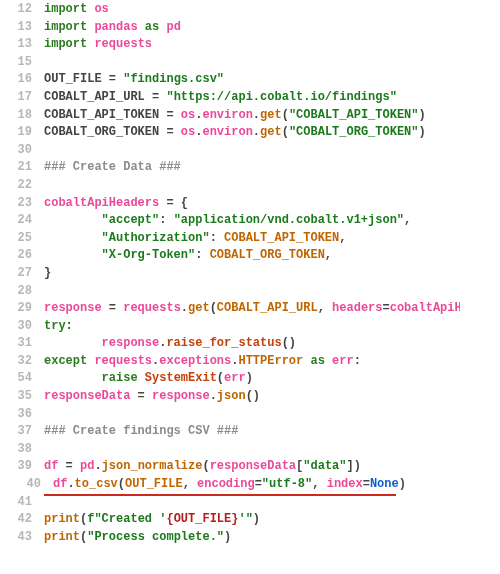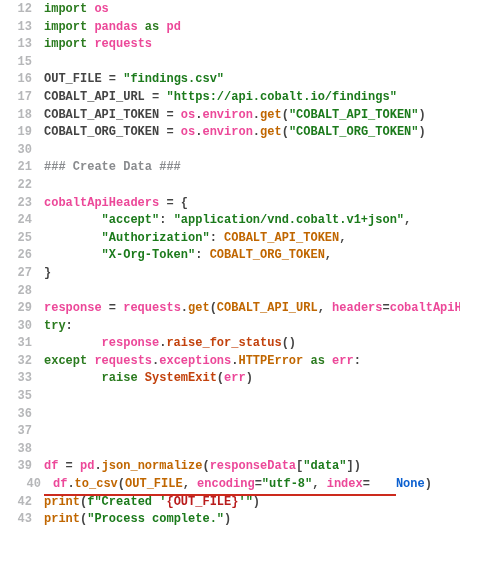--- a/index.html
+++ b/index.html
@@ -36,21 +36,21 @@
     flex: 1 1 auto;
   }
   .tok-kw  { color: #2b7b1f; }   
   .tok-mod { color: #ec4899; }      
   .tok-str { color: #1b7a1b; }   
   .tok-const { color: #444; }    
   .tok-call { color: #c06600; }  
   .tok-op { color: #444; }
   .tok-comment { color: #8a8c8f; } 
   .tok-fstr { color: #b91c1c; }  
-  .tok-none { color: #0b60d0; margin-left: 26px; }  
+  .tok-none { color: #0b60d0; }  
   .tok-red  { color: #c2410c; }  
   .tok-orange { color: #c06600; }
 
   .underline-wrapper {
     position: relative;
     padding-left: 9px;
   }
   .underline {
     position: absolute;
     height: 0;
@@ -76,22 +76,23 @@
     <div class="line"><span class="gutter">23</span><span class="code"><span class="tok-mod">cobaltApiHeaders</span><span class="tok-op"> = {</span></span></div>
     <div class="line"><span class="gutter">24</span><span class="code"><span class="tok-op">        </span><span class="tok-str">"accept"</span><span class="tok-op">: </span><span class="tok-str">"application/vnd.cobalt.v1+json"</span><span class="tok-op">,</span></span></div>
     <div class="line"><span class="gutter">25</span><span class="code"><span class="tok-op">        </span><span class="tok-str">"Authorization"</span><span class="tok-op">: </span><span class="tok-orange">COBALT_API_TOKEN</span><span class="tok-op">,</span></span></div>
     <div class="line"><span class="gutter">26</span><span class="code"><span class="tok-op">        </span><span class="tok-str">"X-Org-Token"</span><span class="tok-op">: </span><span class="tok-orange">COBALT_ORG_TOKEN</span><span class="tok-op">,</span></span></div>
     <div class="line"><span class="gutter">27</span><span class="code"><span class="tok-op">}</span></span></div>
     <div class="line"><span class="gutter">28</span><span class="code"></span></div>
     <div class="line"><span class="gutter">29</span><span class="code"><span class="tok-mod">response</span><span class="tok-op"> = </span><span class="tok-mod">requests</span><span class="tok-op">.</span><span class="tok-call">get</span><span class="tok-op">(</span><span class="tok-orange">COBALT_API_URL</span><span class="tok-op">, </span><span class="tok-mod">headers</span><span class="tok-op">=</span><span class="tok-mod">cobaltApiHeaders</span></span></div>
     <div class="line"><span class="gutter">30</span><span class="code"><span class="tok-kw">try</span><span class="tok-op">:</span></span></div>
     <div class="line"><span class="gutter">31</span><span class="code"><span class="tok-op">        </span><span class="tok-mod">response</span><span class="tok-op">.</span><span class="tok-red">raise_for_status</span><span class="tok-op">()</span></span></div>
     <div class="line"><span class="gutter">32</span><span class="code"><span class="tok-kw">except</span><span class="tok-op"> </span><span class="tok-mod">requests</span><span class="tok-op">.</span><span class="tok-mod">exceptions</span><span class="tok-op">.</span><span class="tok-call">HTTPError</span><span class="tok-op"> </span><span class="tok-kw">as</span><span class="tok-op"> </span><span class="tok-mod">err</span><span class="tok-op">:</span></span></div>
-    <div class="line"><span class="gutter">33</span><span class="code"><span class="tok-op">        </span><span class="tok-kw">raise</span><span class="tok-op"> </span><span class="tok-red">SystemExit</span><span class="tok-op">(</span><span class="tok-mod">err</span><span class="tok-op">)</span></span></div>
-    <div class="line"><span class="gutter">35</span></div>
+    <div class="line"><span class="gutter">54</span><span class="code"><span class="tok-op">        </span><span class="tok-kw">raise</span><span class="tok-op"> </span><span class="tok-red">SystemExit</span><span class="tok-op">(</span><span class="tok-mod">err</span><span class="tok-op">)</span></span></div>
+    <div class="line"><span class="gutter">35</span><span class="code"><span class="tok-mod">responseData</span><span class="tok-op"> = </span><span class="tok-mod">response</span><span class="tok-op">.</span><span class="tok-call">json</span><span class="tok-op">()</span></span></div>
     <div class="line"><span class="gutter">36</span><span class="code"></span></div>
-    <div class="line"><span class="gutter">37</span></div>
+    <div class="line"><span class="gutter">37</span><span class="code"><span class="tok-comment">### Create findings CSV ###</span></span></div>
     <div class="line"><span class="gutter">38</span><span class="code"></span></div>
     <div class="line"><span class="gutter">39</span><span class="code"><span class="tok-mod">df</span><span class="tok-op"> = </span><span class="tok-mod">pd</span><span class="tok-op">.</span><span class="tok-call">json_normalize</span><span class="tok-op">(</span><span class="tok-mod">responseData</span><span class="tok-op">[</span><span class="tok-str">"data"</span><span class="tok-op">])</span></span></div>
     <div class="line underline-wrapper"><span class="gutter">40</span><span class="code"><span class="tok-mod">df</span><span class="tok-op">.</span><span class="tok-call">to_csv</span><span class="tok-op">(</span><span class="tok-orange">OUT_FILE</span><span class="tok-op">, </span><span class="tok-mod">encoding</span><span class="tok-op">=</span><span class="tok-str">"utf-8"</span><span class="tok-op">, </span><span class="tok-mod">index</span><span class="tok-op">=</span><span class="tok-none">None</span><span class="tok-op">)</span></span><div class="underline" style="left: 44px; width: 352px;"></div></div>
+    <div class="line"><span class="gutter">41</span><span class="code"></span></div>
     <div class="line"><span class="gutter">42</span><span class="code"><span class="tok-call">print</span><span class="tok-op">(</span><span class="tok-str">f"Created '</span><span class="tok-fstr">{OUT_FILE}</span><span class="tok-str">'"</span><span class="tok-op">)</span></span></div>
     <div class="line"><span class="gutter">43</span><span class="code"><span class="tok-call">print</span><span class="tok-op">(</span><span class="tok-str">"Process complete."</span><span class="tok-op">)</span></span></div>
   </div>
 
 </body></html>

